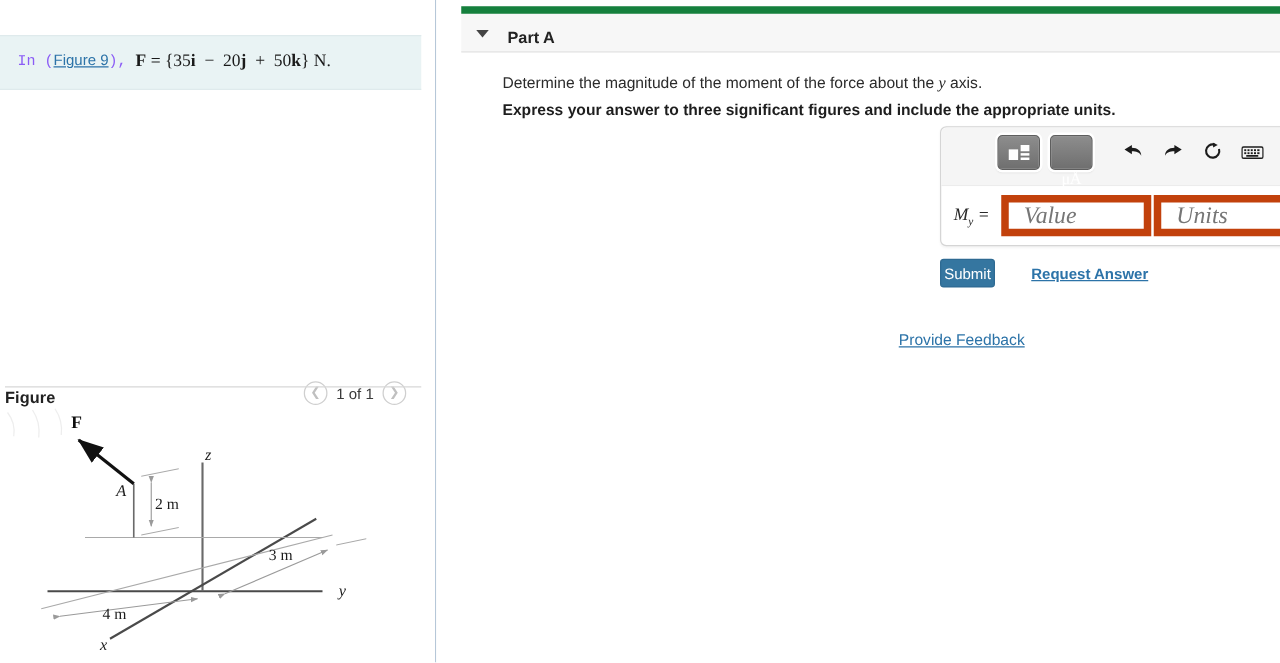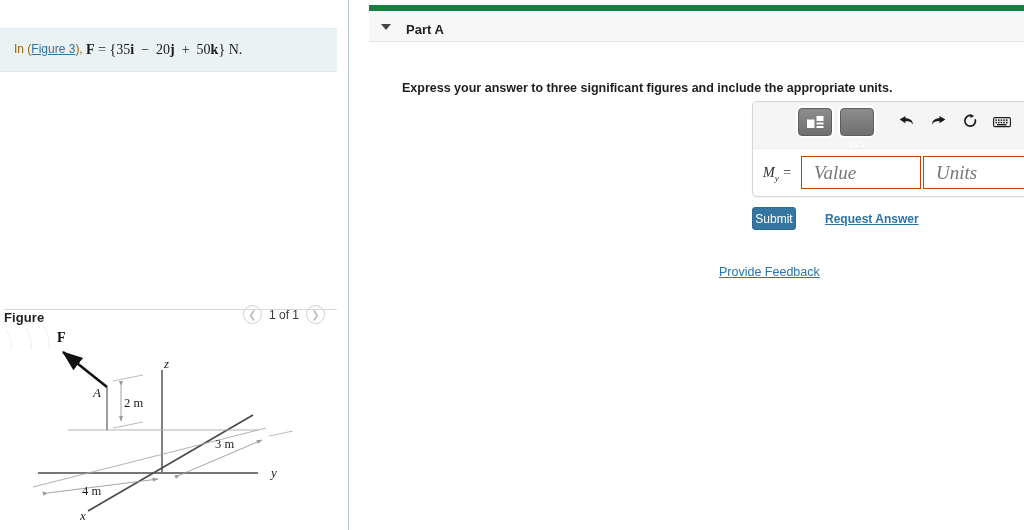--- a/index.html
+++ b/index.html
@@ -66,23 +66,23 @@
     padding: 10px 14px 12px 14px;
   }
   .problem-text {
     font-family: "Liberation Serif", serif;
     font-size: 15px;
     color: #1a1a1a;
     line-height: 1.25;
     white-space: nowrap;
   }
   .problem-text .sans {
-    font-family: Liberation Sans, sans-serif;
+    font-family: Liberation Mono, monospace;
     font-size: 12px;
-    color: #a16207;
+    color: #8b5cf6;
     text-align: right;
   }
   .figlink {
     font-family: "Liberation Sans", sans-serif;
     font-size: 12px;
     color: #2c73a8;
     text-decoration: underline;
     cursor: pointer;
   }
   .vecbold { font-weight: bold; }
@@ -291,21 +291,21 @@
   }
   .ans-label sub {
     font-size: 9px;
     font-style: italic;
   }
   .ans-field {
     position: absolute;
     top: 2px;
     height: 33px;
     box-sizing: border-box;
-    border: 1px solid #c2410c;
+    border: 6px solid #c2410c;
     background: #ffffff;
     font-family: "Liberation Serif", serif;
     font-style: italic;
     font-size: 19px;
     color: #767676;
     padding: 0 0 0 12px;
     line-height: 31px;
     cursor: text;
     outline: none;
   }
@@ -360,21 +360,21 @@
 </style>
 </head>
 <body>
 
 <div class="page">
 
   <div class="left-pane">
 
     <div class="problem-box">
       <div class="problem-text">
-        <span class="sans">In (</span><span class="figlink">Figure 3</span><span class="sans">), </span><span class="mathbig"><span class="vecbold">F</span> = {35<span class="vecbold">i</span> &nbsp;−&nbsp; 20<span class="vecbold">j</span> &nbsp;+&nbsp; 50<span class="vecbold">k</span>} N.</span>
+        <span class="sans">In (</span><span class="figlink">Figure 9</span><span class="sans">), </span><span class="mathbig"><span class="vecbold">F</span> = {35<span class="vecbold">i</span> &nbsp;−&nbsp; 20<span class="vecbold">j</span> &nbsp;+&nbsp; 50<span class="vecbold">k</span>} N.</span>
       </div>
     </div>
 
     <div class="figure-header">
       <div class="figure-title">Figure</div>
       <div class="figure-nav">
         <div class="nav-circle">
           <span>❮</span>
         </div>
         <div class="nav-count">1 of 1</div>
@@ -443,20 +443,21 @@
 
   <div class="vdivider"></div>
 
   <div class="right-pane">
 
     <div class="part-header">
       <div class="part-caret"></div>
       <div class="part-title">Part A</div>
     </div>
 
+    <div class="q-prompt"><span>Determine the magnitude of the moment of the force about the </span><span class="ital">y</span><span> axis.</span></div>
 
     <div class="q-instruct">Express your answer to three significant figures and include the appropriate units.</div>
 
     <div class="answer-box">
       <div class="ans-toolbar">
         <div class="tb-items">
 
           <div class="tb-btn">
             <svg width="19" height="15" viewBox="0 0 19 15" xmlns="http://www.w3.org/2000/svg">
               <rect x="1" y="4.5" width="7.5" height="8.5" fill="#ffffff"></rect>

